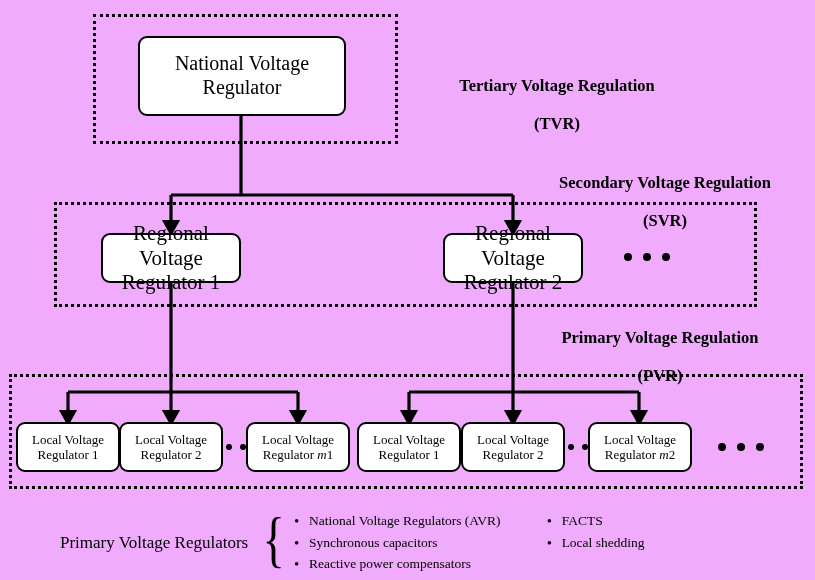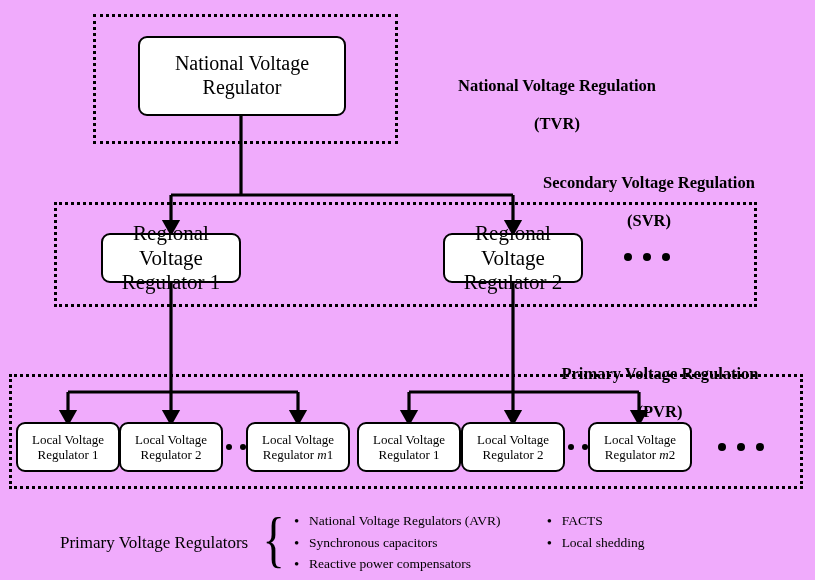--- a/index.html
+++ b/index.html
@@ -257,30 +257,30 @@
     </div>
   </div>
 
   <div class="ellipsis" style="left:718px; top:443px;">
     <i></i>
     <i></i>
     <i></i>
   </div>
 
   <div class="region-label" style="left:412px; top:58px; width:290px;">
-    <span>National Voltage Regulation</span><br>
+    <span>Tertiary Voltage Regulation</span><br>
     <span>(TVR)</span>
   </div>
 
-  <div class="region-label" style="left:500px; top:155px; width:298px;">
+  <div class="region-label" style="left:516px; top:155px; width:298px;">
     <span>Secondary Voltage Regulation</span><br>
     <span>(SVR)</span>
   </div>
 
-  <div class="region-label" style="left:527px; top:346px; width:266px;">
+  <div class="region-label" style="left:527px; top:310px; width:266px;">
     <span>Primary Voltage Regulation</span><br>
     <span>(PVR)</span>
   </div>
 
   <div class="legend">
     <div class="legend-title">Primary Voltage Regulators</div>
     <div class="legend-brace">{</div>
     <div class="legend-cols">
       <ul class="legend-col col-a">
         <li>National Voltage Regulators (AVR)</li>

